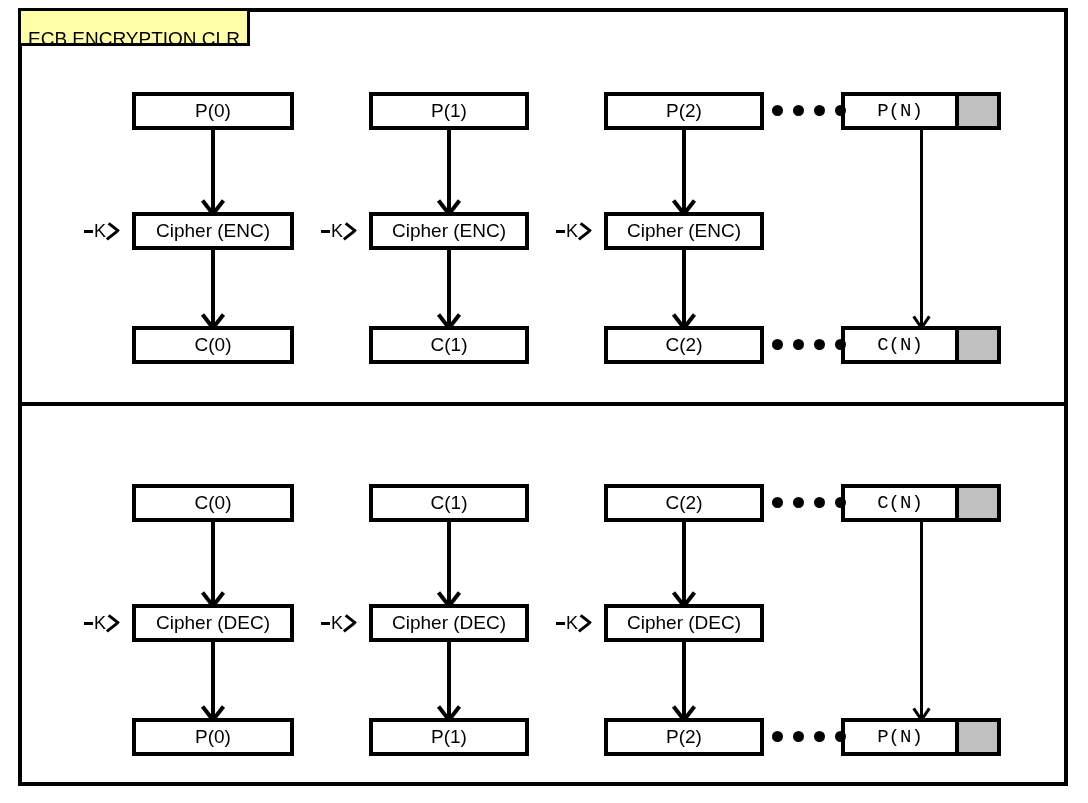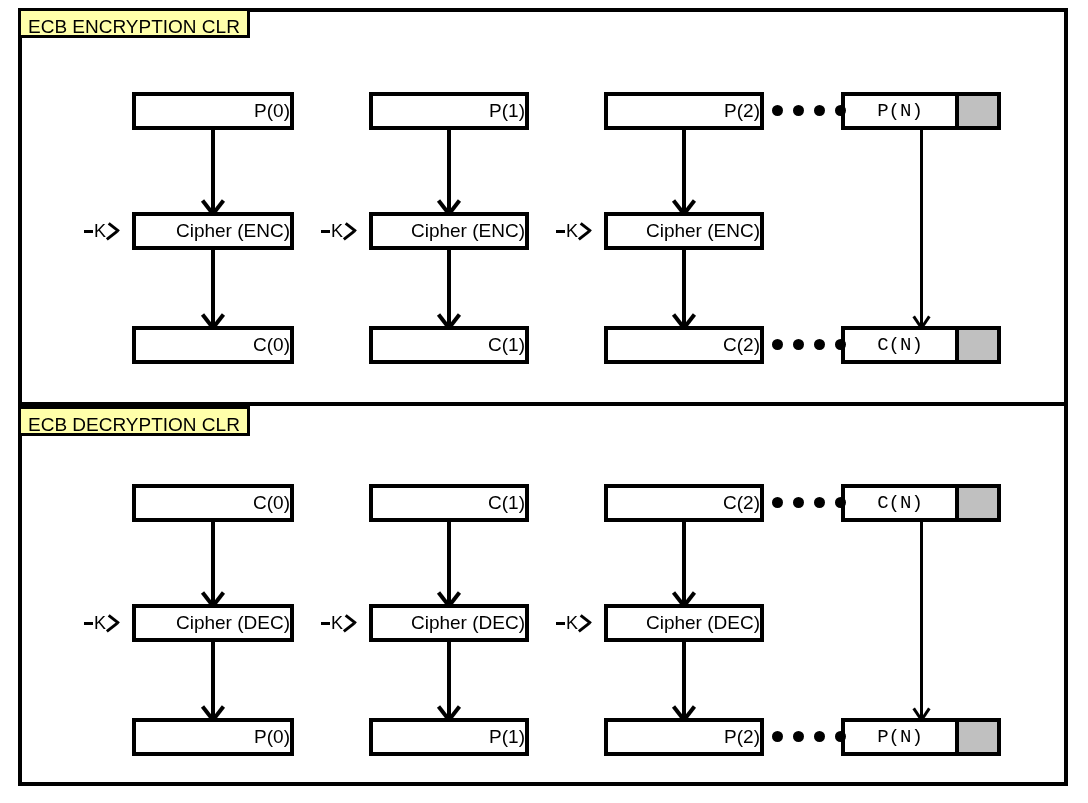--- a/index.html
+++ b/index.html
@@ -37,38 +37,38 @@
   }
 
   
   .section-title {
     position: absolute;
     box-sizing: border-box;
     background: #ffffaa;
     border: 3px solid #000000;
     height: 30px;
     line-height: 24px;
-    padding: 4px 7px;
+    padding: 16px 7px;
     font-size: 19px;
     color: #000000;
     white-space: nowrap;
     z-index: 5;
   }
 
   
   .box {
     position: absolute;
     box-sizing: border-box;
     border: 4px solid #000000;
     background: #ffffff;
     font-size: 19px;
     color: #000000;
     display: flex;
     align-items: center;
-    justify-content: flex-end;
+    justify-content: center;
     white-space: nowrap;
     z-index: 3;
   }
   .box.padded {
     justify-content: flex-start;
     padding: 0;
   }
   .box .cell-text {
     display: flex;
     align-items: center;
@@ -321,21 +321,20 @@
 
   <div class="dots" style="left:750px; top:327px;">
     <span></span>
     <span></span>
     <span></span>
     <span></span>
   </div>
 
   <div class="panel-divider" style="top:390px;"></div>
 
-  <div class="section-title" style="left:-4px; top:394px;">ECB DECRYPTION CLR</div>
 
   <div class="box" style="left:110px; top:472px; width:162px; height:38px;">
     <span>C(0)</span>
   </div>
   <div class="box" style="left:347px; top:472px; width:160px; height:38px;">
     <span>C(1)</span>
   </div>
   <div class="box" style="left:582px; top:472px; width:160px; height:38px;">
     <span>C(2)</span>
   </div>

